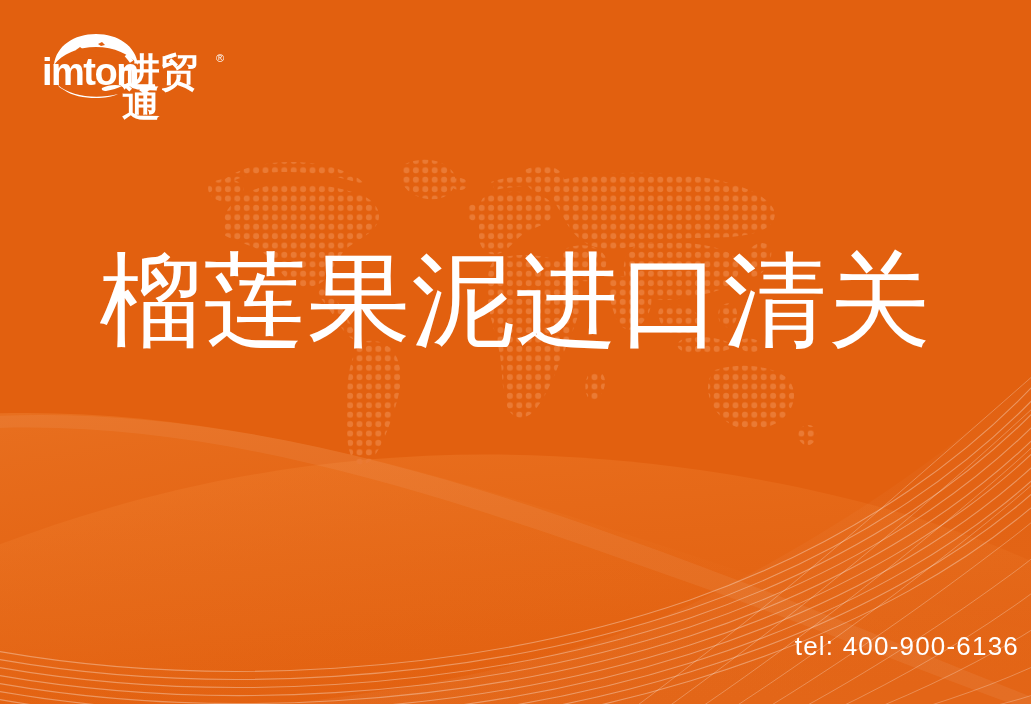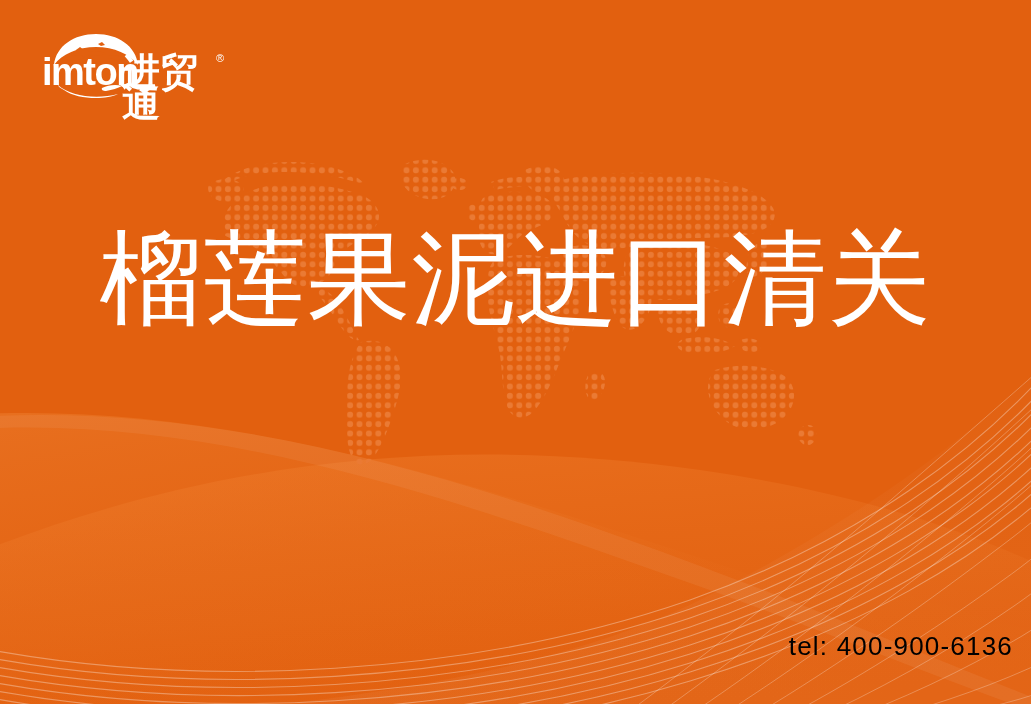--- a/index.html
+++ b/index.html
@@ -44,44 +44,45 @@
   #title-block {
     position: absolute;
     left: 0;
     top: 215px;
     width: 1031px;
     text-align: center;
     z-index: 6;
   }
   .title-line {
     color: #ffffff;
-    font-family: Liberation Sans, sans-serif;
+    font-family: Liberation Mono, monospace;
     font-weight: 400;
     font-size: 103px;
     line-height: 127px;
     letter-spacing: 1px;
     white-space: nowrap;
+    margin-top: 30px;
   }
 
   
   #logo {
     position: absolute;
     left: 42px;
     top: 30px;
     width: 180px;
     height: 70px;
     z-index: 8;
   }
 
   
   #phone {
     position: absolute;
-    right: 18px;
+    right: 12px;
     bottom: 42px;
-    color: #000000;
+    color: #ffffff;
     font-family: "Liberation Sans", sans-serif;
     font-size: 26px;
     letter-spacing: 1.2px;
     white-space: nowrap;
     z-index: 7;
   }
 </style>
 </head>
 <body>
 

